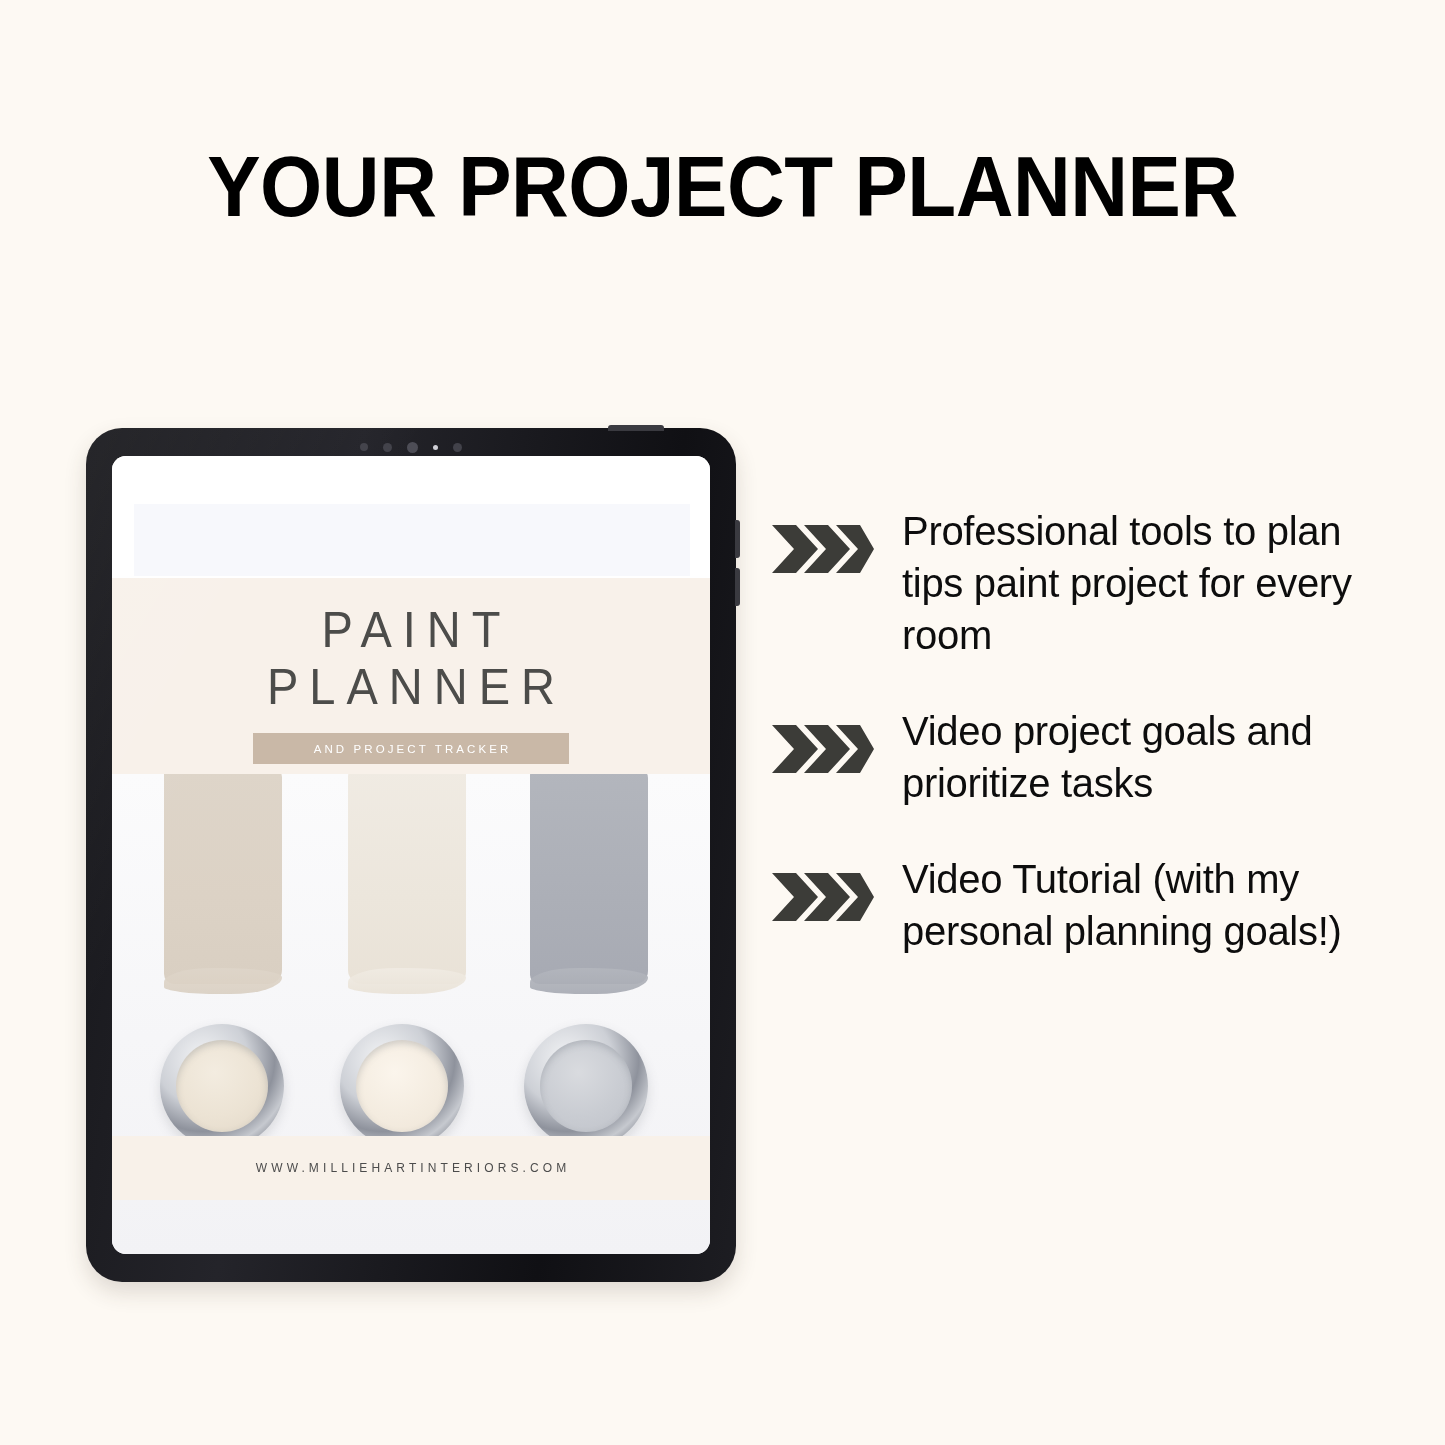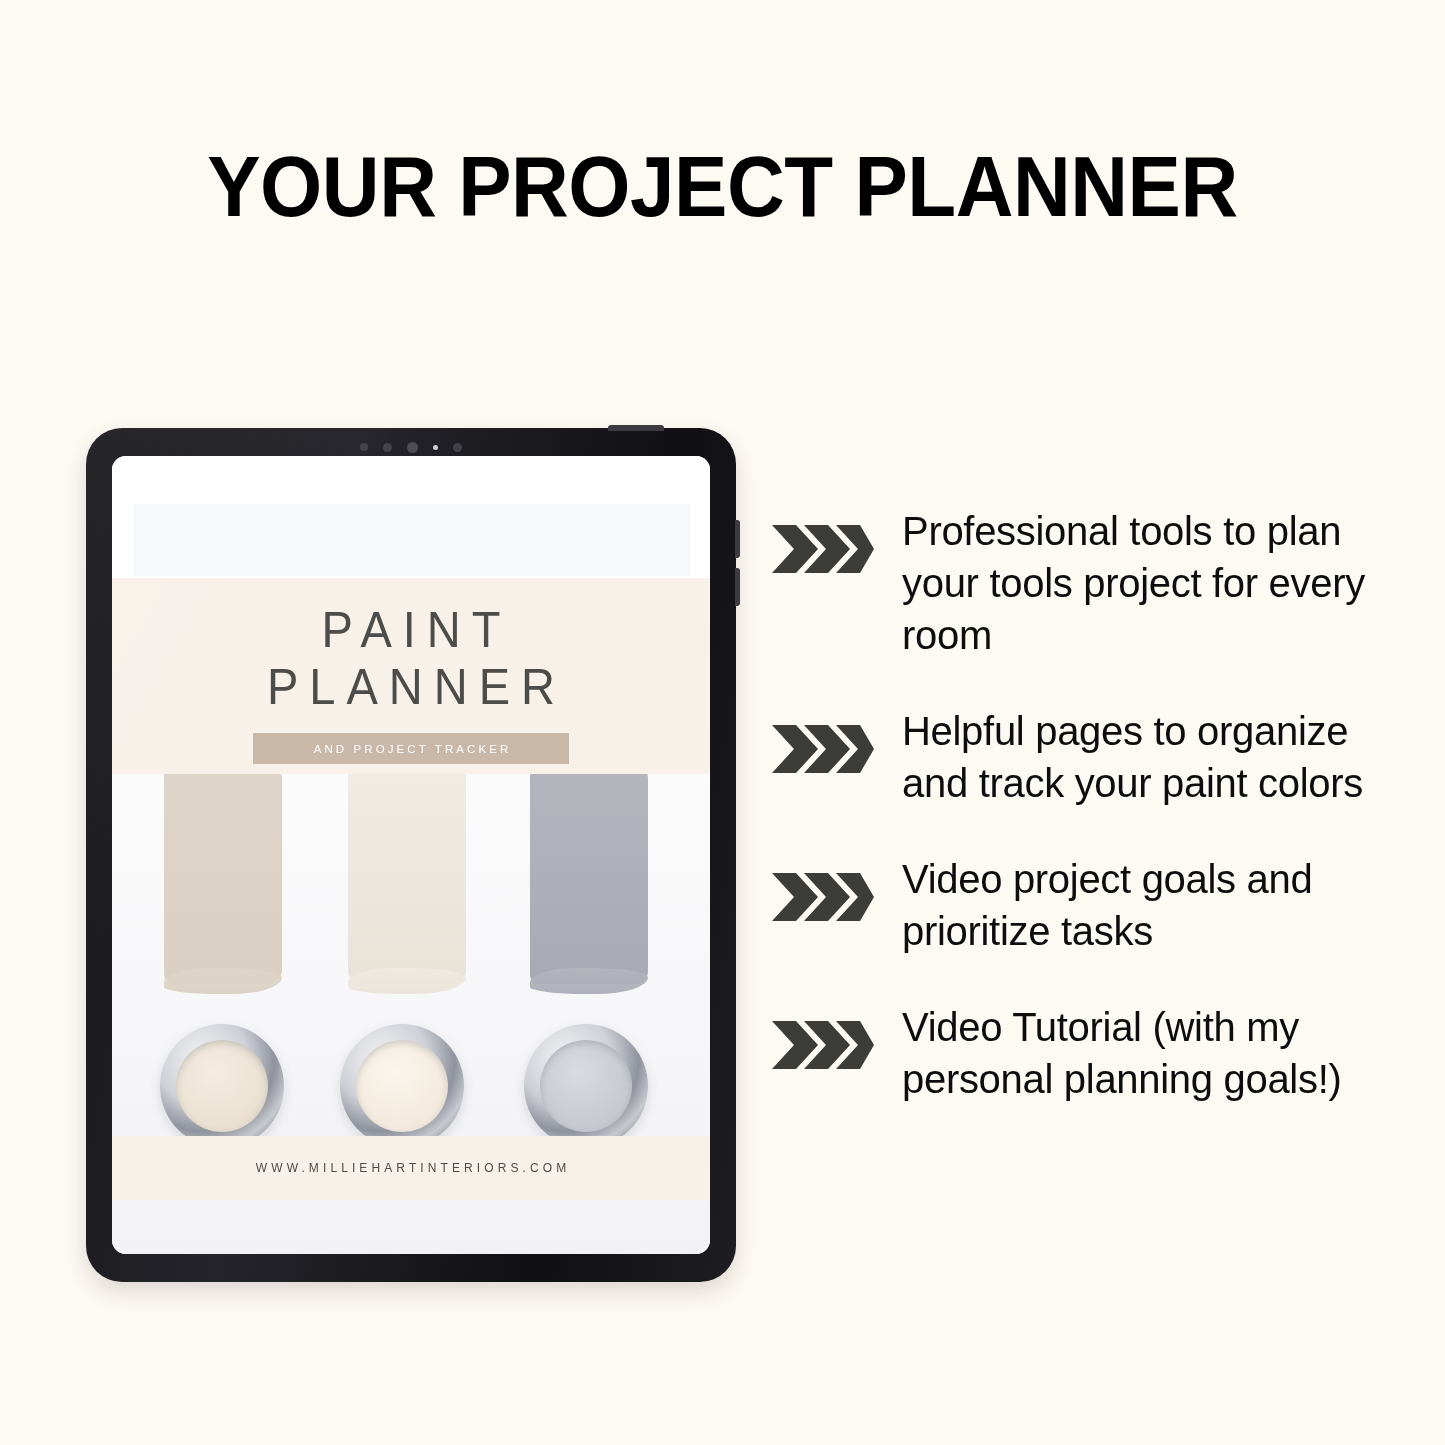--- a/index.html
+++ b/index.html
@@ -321,31 +321,23 @@
 </div>
 
 <div class="bullets">
 
   <div class="bullet">
     <svg class="chev" viewBox="0 0 106 56">
       <path d="M2 4 L26 4 L48 28 L26 52 L2 52 L24 28 Z" fill="#3c3c38"></path>
       <path d="M34 4 L58 4 L80 28 L58 52 L34 52 L56 28 Z" fill="#3c3c38"></path>
       <path d="M66 4 L90 4 L104 28 L90 52 L66 52 L88 28 Z" fill="#3c3c38"></path>
     </svg>
-    <div class="bullet-text">Professional tools to plan your tools project for every room</div>
-  </div>
-
-  <div class="bullet">
-    <svg class="chev" viewBox="0 0 106 56">
-      <path d="M2 4 L26 4 L48 28 L26 52 L2 52 L24 28 Z" fill="#3c3c38"></path>
-      <path d="M34 4 L58 4 L80 28 L58 52 L34 52 L56 28 Z" fill="#3c3c38"></path>
-      <path d="M66 4 L90 4 L104 28 L90 52 L66 52 L88 28 Z" fill="#3c3c38"></path>
-    </svg>
-    <div class="bullet-text">Helpful pages to organize and track your paint colors</div>
-  </div>
+    <div class="bullet-text">Professional tools to plan tips paint project for every room</div>
+  </div>
+
 
   <div class="bullet">
     <svg class="chev" viewBox="0 0 106 56">
       <path d="M2 4 L26 4 L48 28 L26 52 L2 52 L24 28 Z" fill="#3c3c38"></path>
       <path d="M34 4 L58 4 L80 28 L58 52 L34 52 L56 28 Z" fill="#3c3c38"></path>
       <path d="M66 4 L90 4 L104 28 L90 52 L66 52 L88 28 Z" fill="#3c3c38"></path>
     </svg>
     <div class="bullet-text">Video project goals and prioritize tasks</div>
   </div>
 

